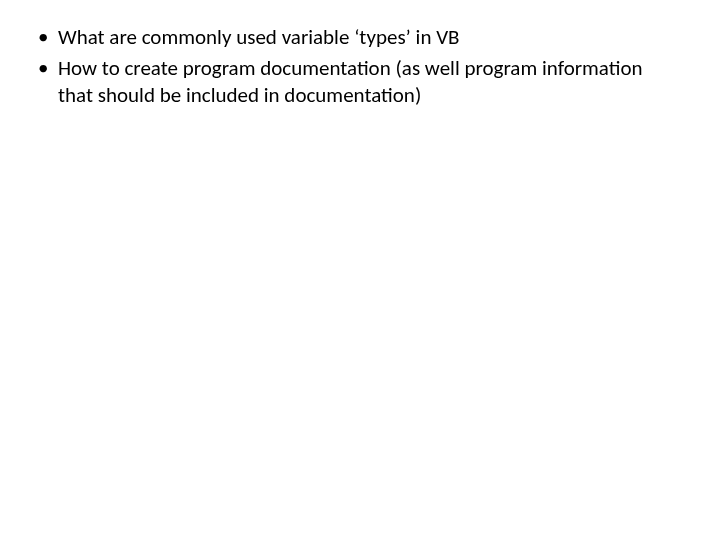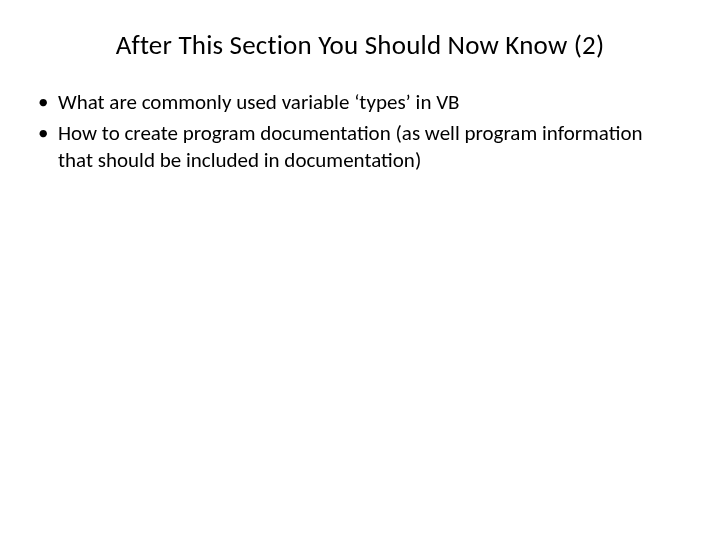--- a/index.html
+++ b/index.html
@@ -45,21 +45,20 @@
     line-height: 1.28;
   }
   .code {
     font-family: Consolas, "Courier New", monospace;
   }
 </style>
 </head>
 <body>
 
 <div class="slide">
-  <h1 class="title">After This Section You Should Now Know (2)</h1>
 
   <ul class="bullets">
     <li>
       <span>What are commonly used variable ‘types’ in VB</span><span class="code"></span><span></span>
     </li>
     <li>
       <span>How to create program documentation (as well program information that should be included in documentation)</span><span class="code"></span><span></span>
     </li>
   </ul>
 </div>

